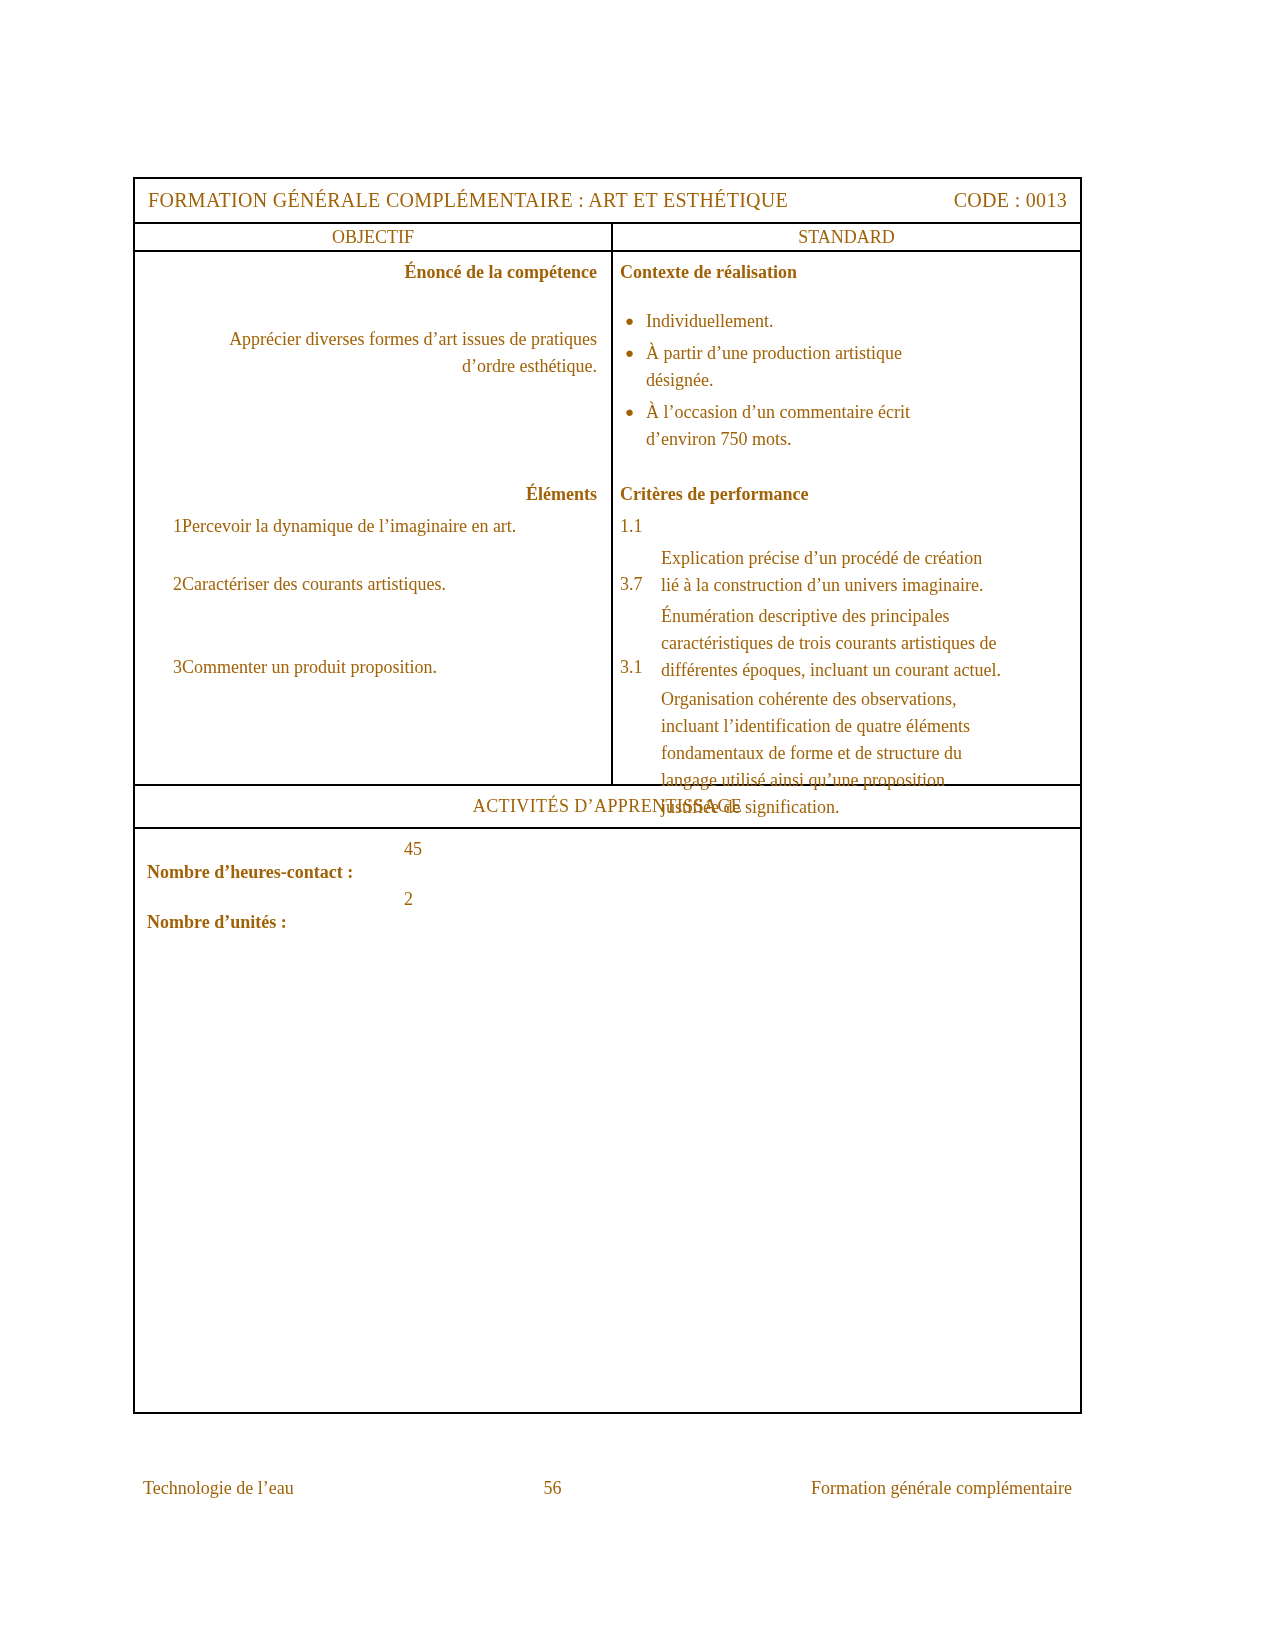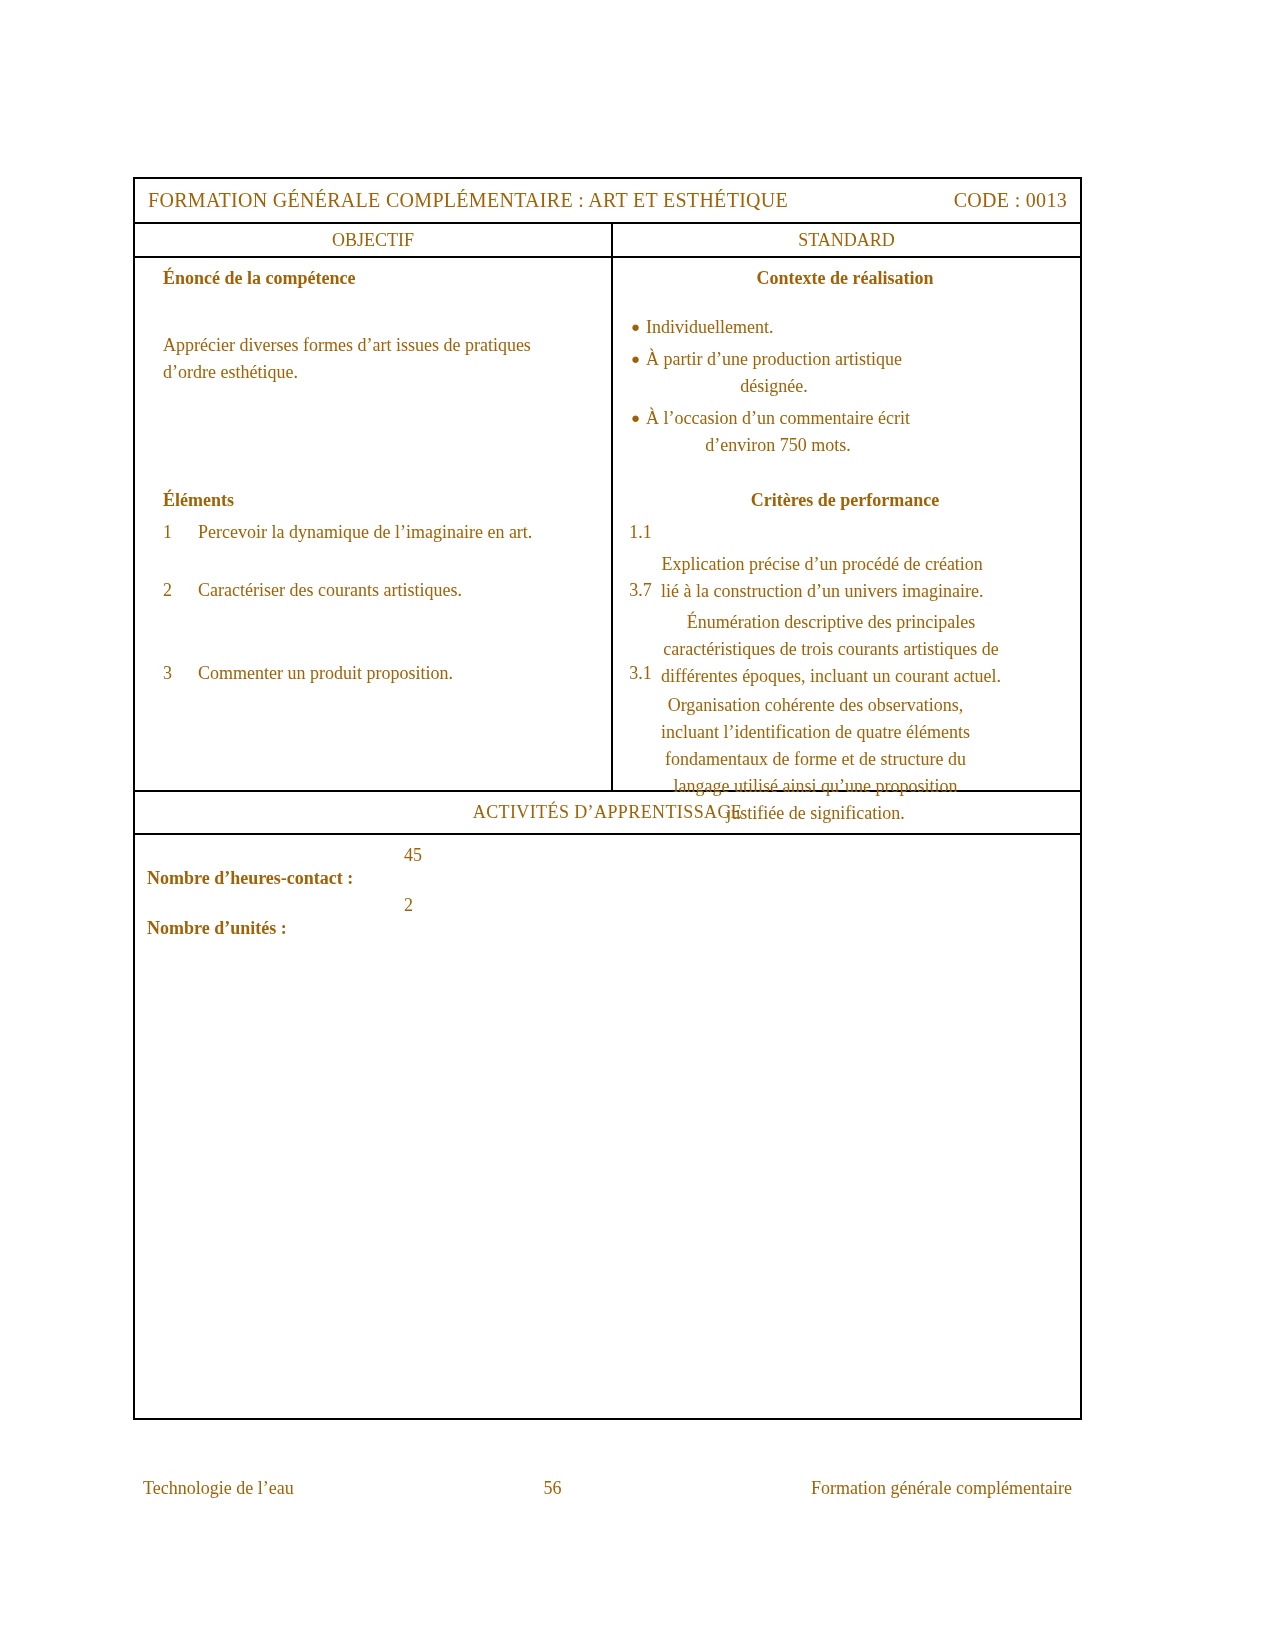--- a/index.html
+++ b/index.html
@@ -29,40 +29,40 @@
     justify-content: space-between;
     padding: 0 13px;
     border-bottom: 2px solid #000;
     font-size: 20px;
     letter-spacing: 0.3px;
     white-space: nowrap;
   }
   .col-headers {
     display: grid;
     grid-template-columns: 478px 1fr;
-    height: 34px;
+    height: 28px;
     border-bottom: 2px solid #000;
     font-size: 18px;
   }
   .col-headers > div {
     display: flex;
     align-items: center;
     justify-content: center;
   }
   .col-headers > div:first-child { border-right: 2px solid #000; }
 
   .two-col {
     display: grid;
     grid-template-columns: 478px 1fr;
     grid-template-rows: 222px 32px 58px 83px 137px;
     font-size: 18px;
     line-height: 27px;
   }
-  .cl { border-right: 2px solid #000; padding: 7px 14px 0 28px; }
-  .cr { padding: 7px 10px 0 7px; text-align: center; }
+  .cl { border-right: 2px solid #000; padding: 7px 14px 0 12px; text-align: right; }
+  .cr { padding: 7px 10px 0 7px; }
 
   .b { font-weight: bold; }
 
   .enonce-text { margin-top: 40px; white-space: pre-line; }
 
   .ctx-list { list-style: none; margin-top: 22px; }
   .ctx-list li { display: flex; margin-bottom: 5px; }
   .ctx-list .bullet { width: 26px; padding-left: 5px; flex: 0 0 26px; font-size: 15px; }
   .ctx-list .ctx-text { white-space: pre-line; }
 

